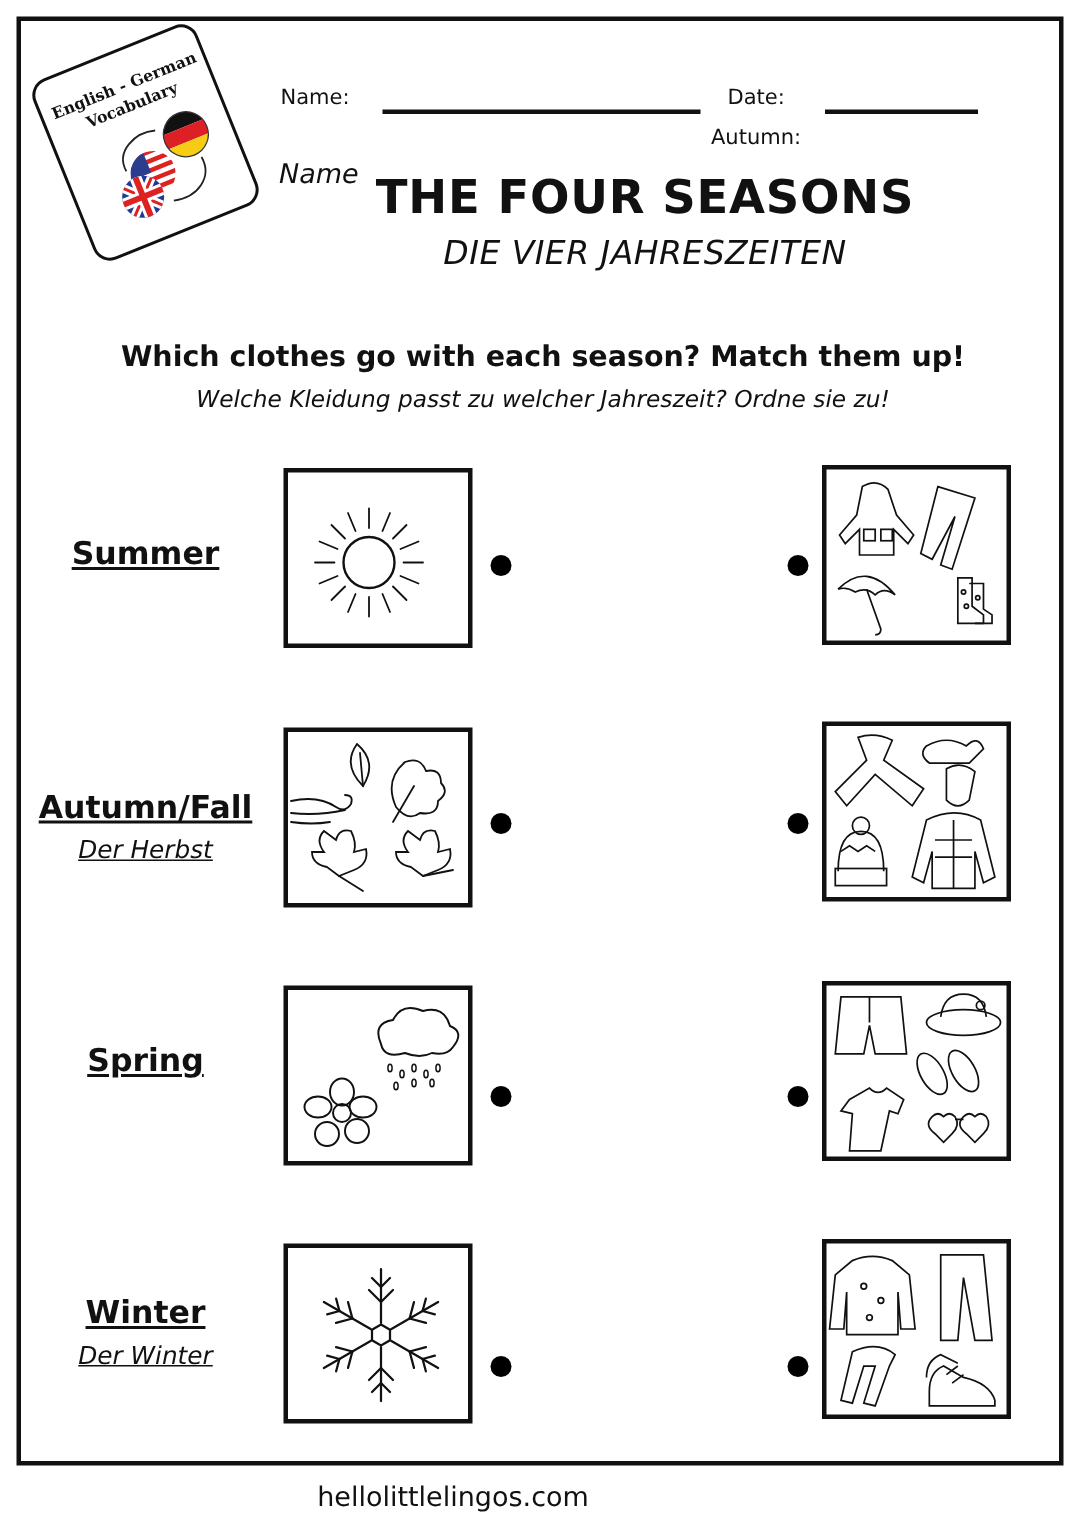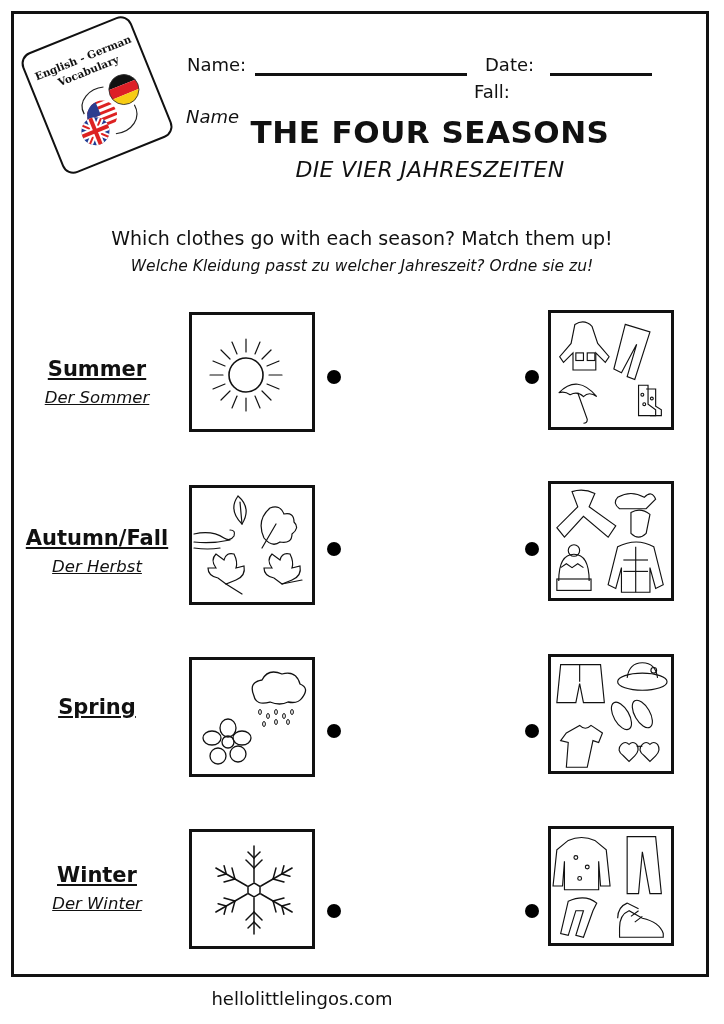--- a/index.html
+++ b/index.html
@@ -10,29 +10,29 @@
   .abs { position: absolute; }
 
   
   .logo { position: absolute; left: 38px; top: 30px; width: 118px; height: 130px;
           border: 2.5px solid #111; border-radius: 12px; background:#fff;
           transform: rotate(-22deg); box-sizing: border-box; }
   .logo-text { position: absolute; left: 4px; top: 16px; width: 108px; text-align: center;
                font-family: "DejaVu Serif", serif; font-weight: bold; font-size: 10.5px; line-height: 14px; color:#111; }
 
   
-  .lbl { font-size: 18px; line-height: 22px; }
+  .lbl { font-size: 14px; line-height: 22px; }
   .lbl-it { font-size: 18px; font-style: italic; line-height: 22px; margin-top: 28px; }
   .line { position: absolute; border-bottom: 3px solid #111; }
   .title { position: absolute; left: 180px; width: 500px; text-align: center; top: 114px;
            font-size: 31px; font-weight: bold; letter-spacing: 0.5px; }
   .subtitle { position: absolute; left: 180px; width: 500px; text-align: center; top: 157px;
               font-size: 22px; font-style: italic; letter-spacing: 0.3px; }
   .instr { position: absolute; left: 20px; width: 684px; text-align: center; top: 227px;
-           font-size: 19px; font-weight: normal; }
+           font-size: 19px; font-weight: bold; }
   .instr-de { position: absolute; left: 20px; width: 684px; text-align: center; top: 257px;
               font-size: 15.5px; font-style: italic; }
 
   
   .season { position: absolute; left: 14px; width: 166px; text-align: center; text-decoration: underline; }
   .season-en { font-size: 21px; font-weight: bold; line-height: 26px; }
   .season-de { font-size: 16.5px; font-style: italic; line-height: 24px; margin-top: 4px; }
   .box { position: absolute; width: 126px; height: 120px; border: 3px solid #111; box-sizing: border-box; background:#fff; }
   .box svg { position: absolute; left: 0; top: 0; width: 100%; height: 100%; }
   .dot { position: absolute; width: 14px; height: 14px; border-radius: 50%; background: #000; }
@@ -91,31 +91,30 @@
     </g>
   </svg>
 </div>
 
 <div class="abs lbl" style="left:187px;top:54px;">Name:</div>
 <div class="line" style="left:255px;top:54px;width:212px;height:19px;"></div>
 <div class="abs lbl-it" style="left:186px;top:78px;">Name</div>
 
 <div class="abs lbl" style="left:485px;top:54px;">Date:</div>
 <div class="line" style="left:550px;top:54px;width:102px;height:19px;"></div>
-<div class="abs lbl" style="left:474px;top:81px;">Fall:</div>
+<div class="abs lbl" style="left:474px;top:81px;">Autumn:</div>
 
 <div class="title">THE FOUR SEASONS</div>
 <div class="subtitle">DIE VIER JAHRESZEITEN</div>
 
 <div class="instr">Which clothes go with each season? Match them up!</div>
 <div class="instr-de">Welche Kleidung passt zu welcher Jahreszeit? Ordne sie zu!</div>
 
 <div class="season" style="top:356px;">
   <div class="season-en">Summer</div>
-  <div class="season-de">Der Sommer</div>
 </div>
 <div class="box" style="left:189px;top:312px;">
   <svg viewBox="0 0 120 114">
     <circle cx="54" cy="60" r="17" fill="none" stroke="#111" stroke-width="1.6"></circle>
     <g stroke="#111" stroke-width="1.2" fill="none" stroke-linecap="round">
       <line x1="54" y1="37" x2="54" y2="24"></line>
         <line x1="54" y1="83" x2="54" y2="96"></line>
       <line x1="31" y1="60" x2="18" y2="60"></line>
         <line x1="77" y1="60" x2="90" y2="60"></line>
       <line x1="38" y1="44" x2="29" y2="35"></line>

